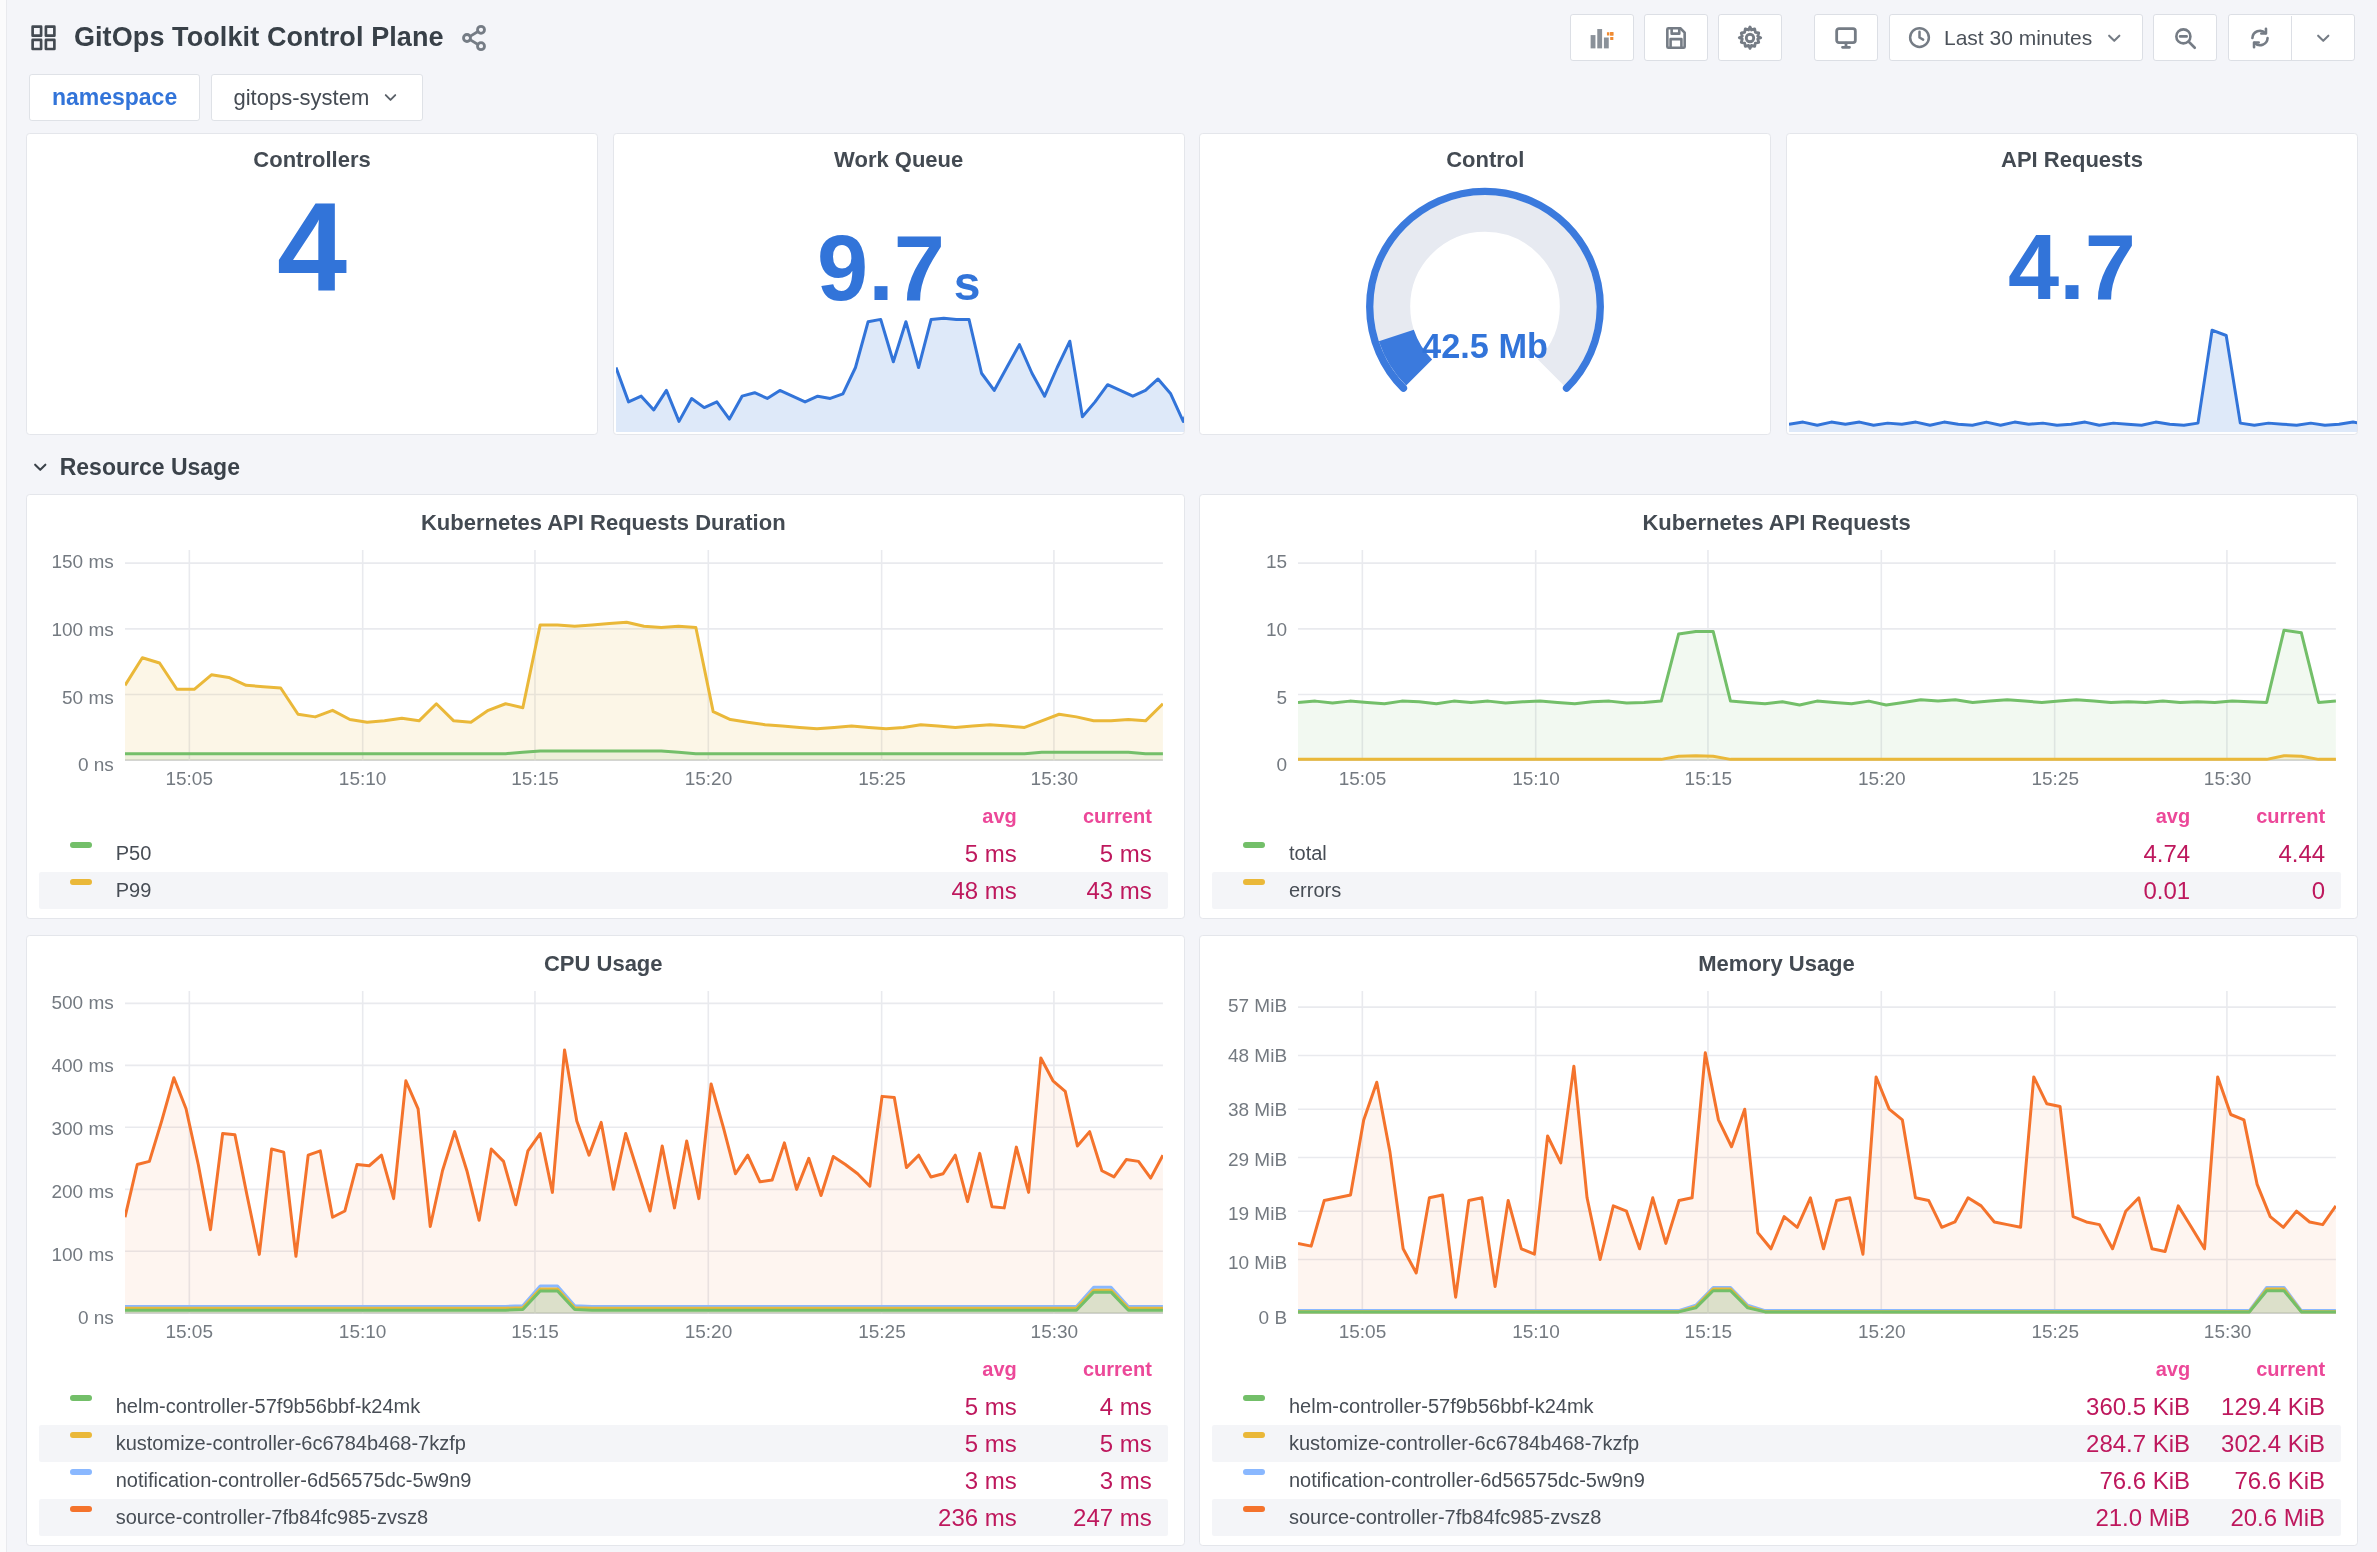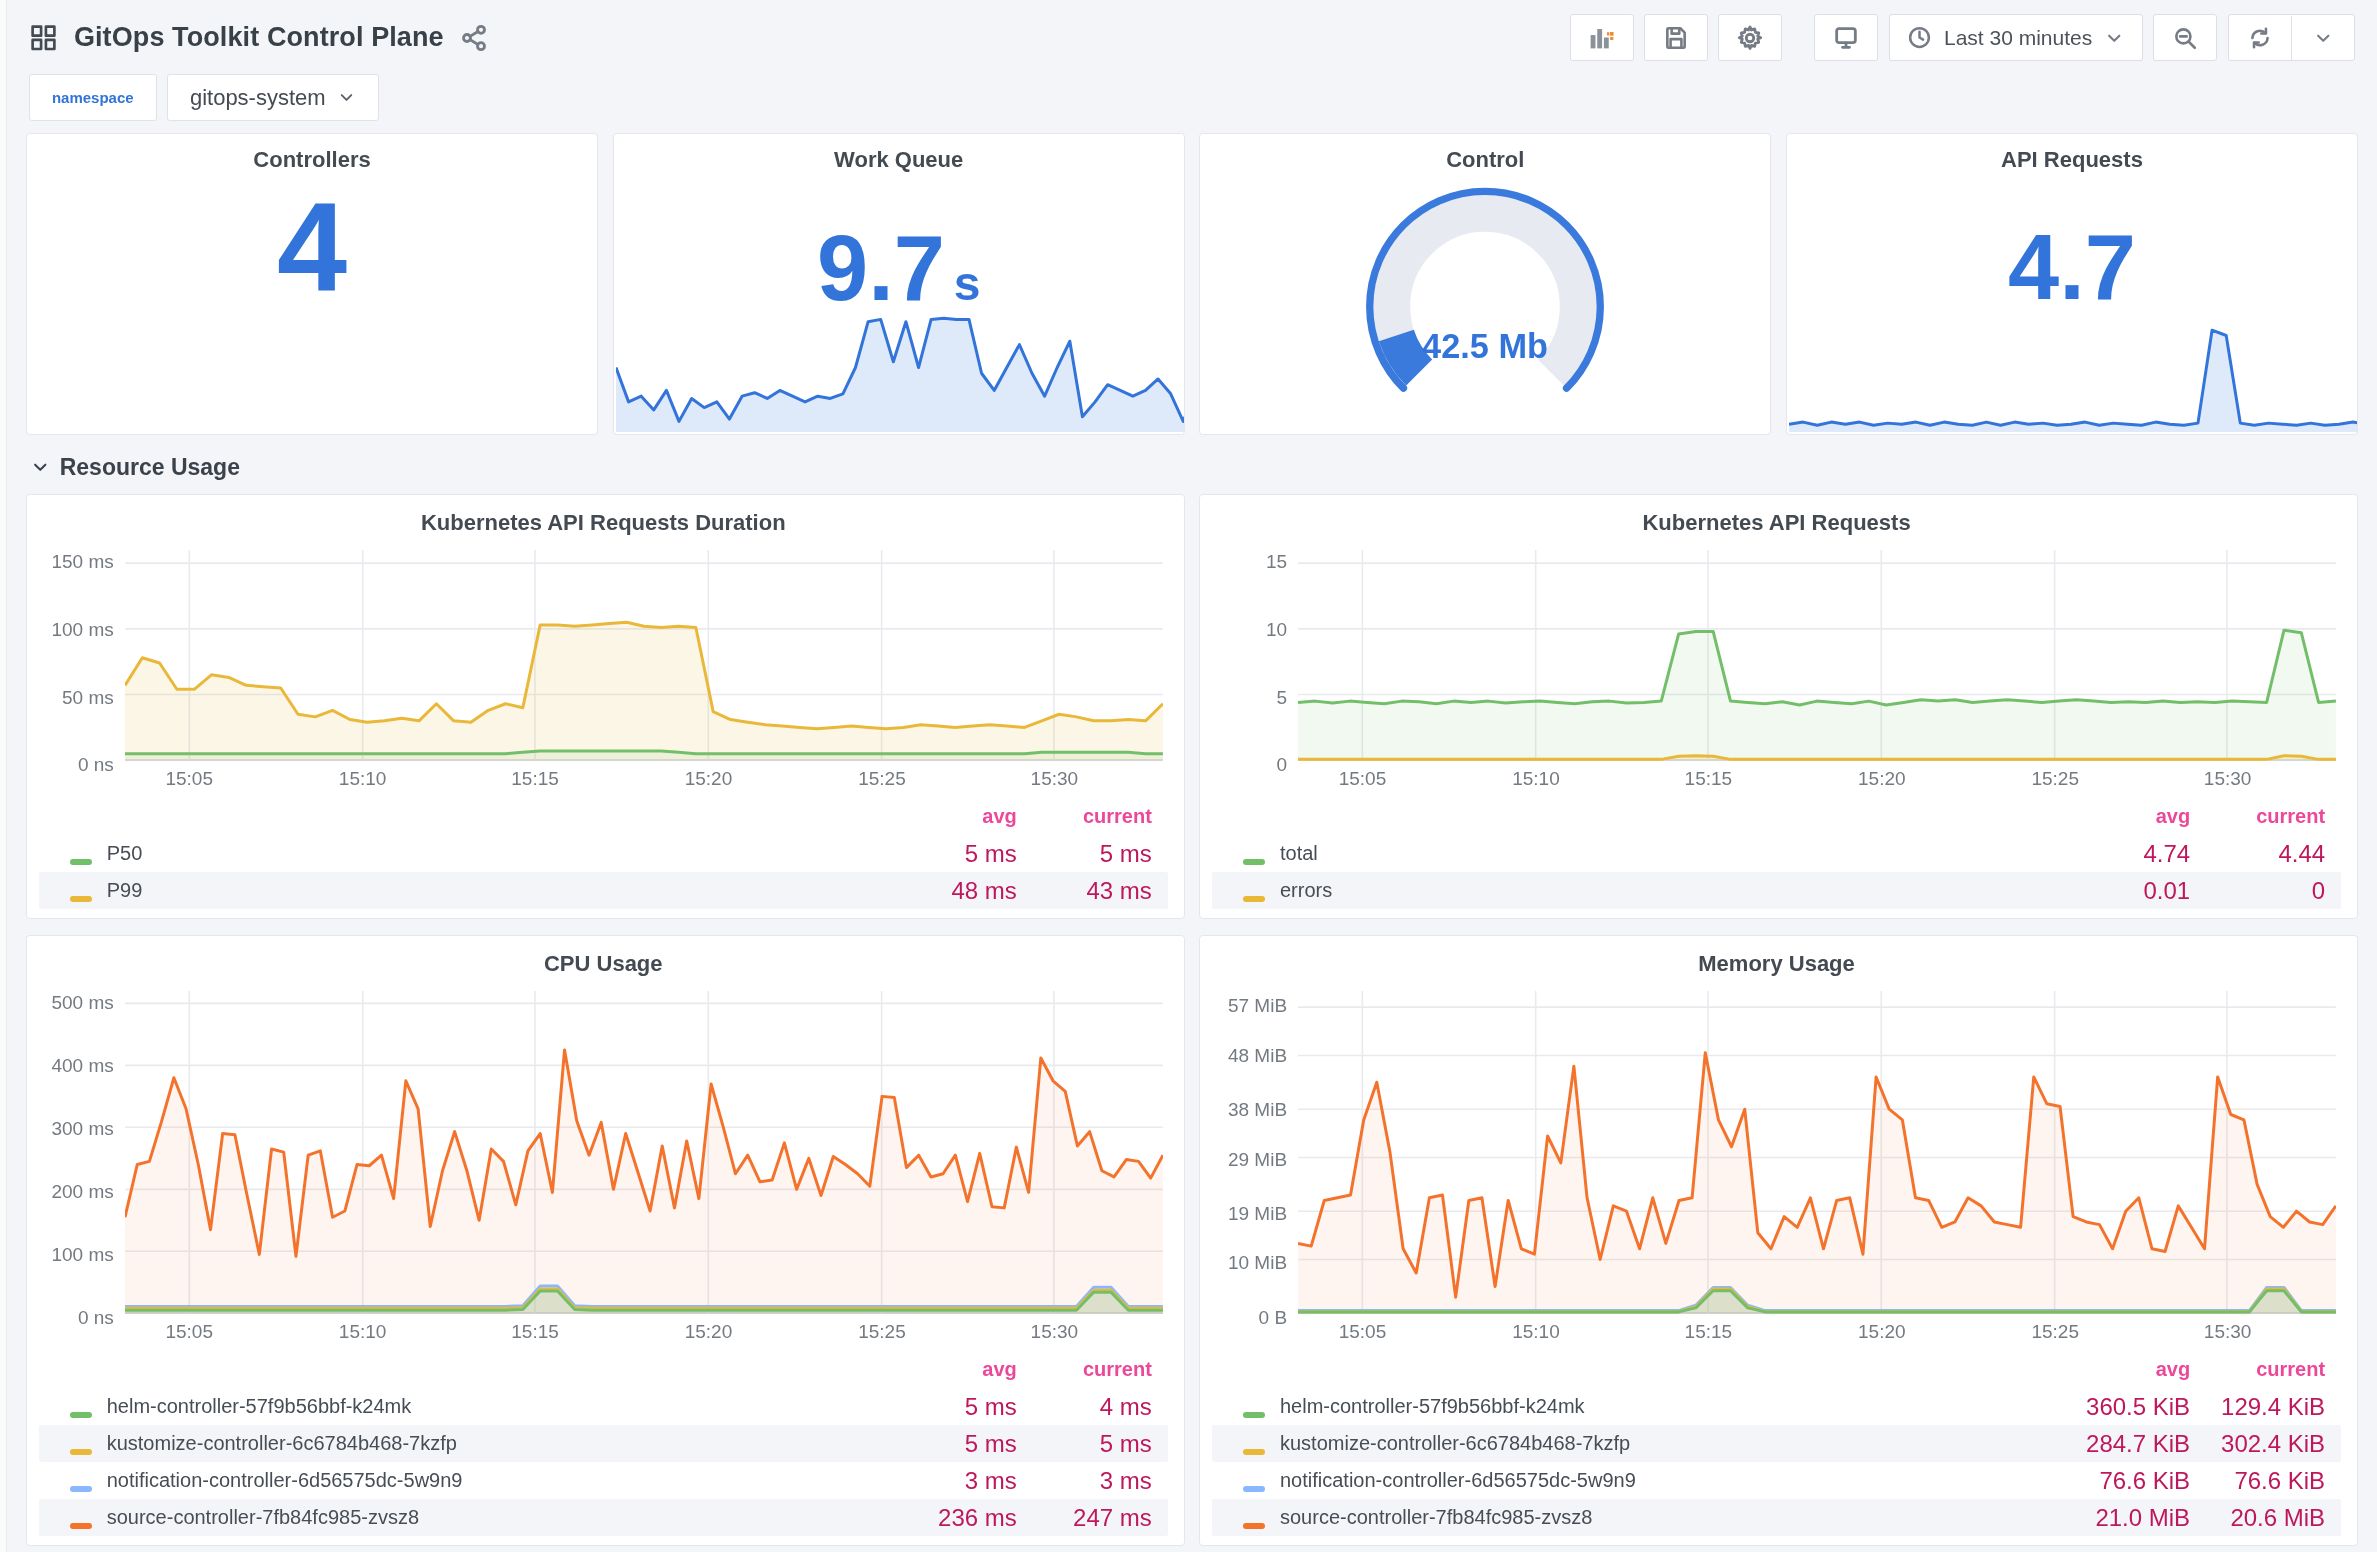--- a/index.html
+++ b/index.html
@@ -17,21 +17,21 @@
   .tbtn svg { display:block; }
   .time-btn { padding:0 17.6px; gap:11.7px; font-size:21px; color:#4c525a; font-weight:500; }
   .split { display:flex; padding:0; }
   .split .half { height:44px; display:flex; align-items:center; justify-content:center; min-width:62px; }
   .split .divider { width:1.5px; background:#dcdfe5; height:44px; }
   .icon-gray { stroke:#757c85; fill:none; stroke-width:2.4; stroke-linecap:round; stroke-linejoin:round; }
 
   
   .var-row { display:flex; gap:10.3px; padding:4.4px 2.9px 11.7px 2.9px; }
   .var-chip { height:47px; background:#fff; border:1.5px solid #dfe2e7; border-radius:2.9px; display:flex; align-items:center; padding:0 22px; }
-  .var-label { color:#3274d9; font-weight:700; font-size:15px; }
+  .var-label { color:#3274d9; font-weight:700; font-size:23px; }
   .var-value { color:#454b53; font-size:22px; gap:11.7px; }
 
   
   .panel { background:#fff; border:1.5px solid #e4e6eb; border-radius:3.7px; }
   .stats-row { display:grid; grid-template-columns:repeat(4,1fr); gap:14.6px; }
   .stat-panel { height:302px; position:relative; overflow:hidden; }
   .p-title { text-align:center; font-size:22px; font-weight:700; color:#434a52; padding-top:13px; }
   .big-number { position:absolute; left:0; right:0; text-align:center; color:#3274d9; font-weight:700; }
   .bn-controllers { top:41px; font-size:126px; }
   .bn-simple { top:81px; font-size:92px; }
@@ -56,21 +56,21 @@
   .y-lab { position:absolute; left:0; width:78px; text-align:right; font-size:19px; color:#747a81; transform:translateY(-50%); }
   .x-strip { height:34px; position:relative; margin:1.5px 7.3px 0 89px; }
   .x-lab { position:absolute; top:5.9px; transform:translateX(-50%); font-size:19px; color:#747a81; }
 
   
   .legend { margin:5.9px 2.9px 2.9px 2.9px; }
   .leg-head { display:flex; justify-content:flex-end; padding:2.9px 16px 7.3px 0; }
   .leg-head .cell { font-size:20px; font-weight:700; color:#ec4899; text-align:right; cursor:pointer; }
   .leg-row { display:flex; align-items:center; height:37px; padding:0 16px 0 31px; border-radius:2.2px; }
   .leg-row.striped { background:#f4f5f8; }
-  .leg-name { flex:1; display:flex; align-items:flex-end; gap:15px; font-size:20px; color:#474d55; cursor:pointer; }
+  .leg-name { flex:1; display:flex; align-items:flex-start; gap:24px; font-size:20px; color:#474d55; cursor:pointer; }
   .dash { width:22px; height:5.9px; border-radius:2.9px; flex:none; }
   .leg-val { font-size:24px; color:#be185d; text-align:right; }
   .w-avg { width:125px; } .w-cur { width:135px; }
 </style>
 </head>
 <body>
 
 <div class="left-strip"></div>
 
 <div class="page">

